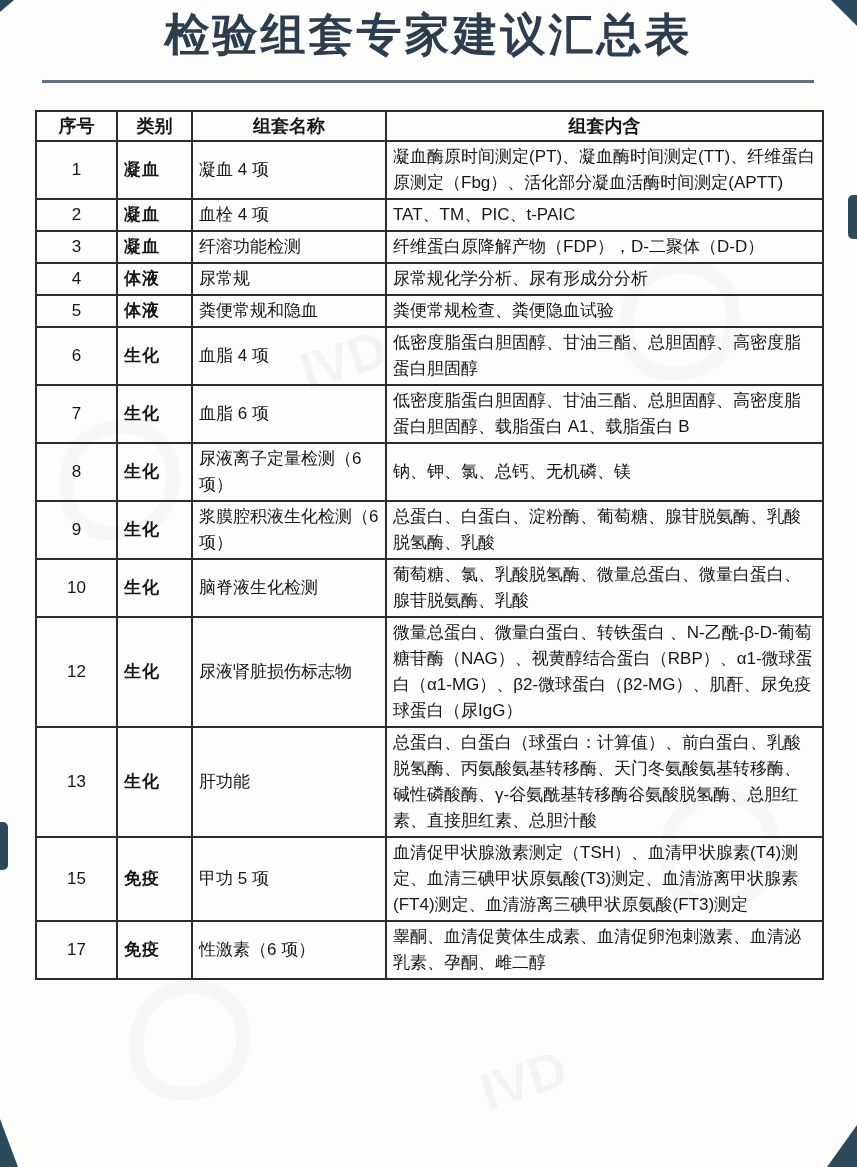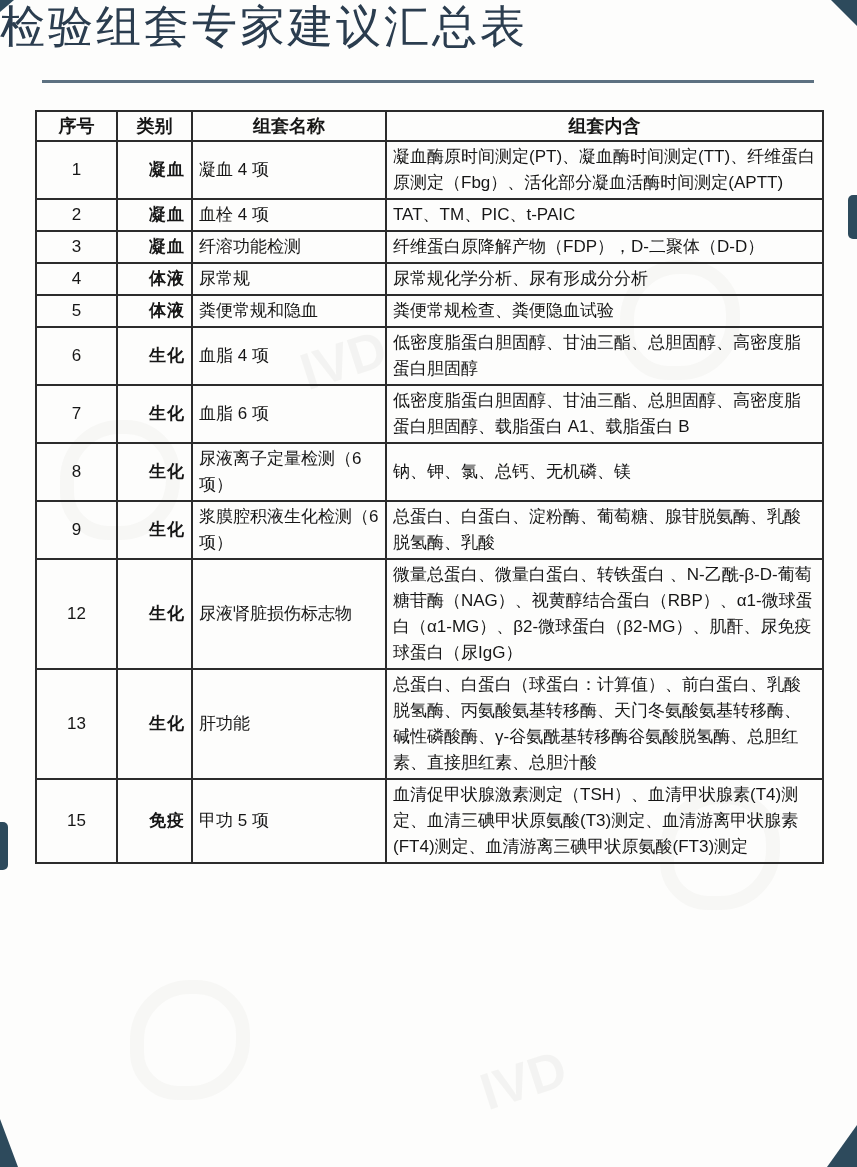--- a/index.html
+++ b/index.html
@@ -10,25 +10,25 @@
     background: #fdfdfc;
     font-family: "Liberation Sans", "DejaVu Sans", sans-serif;
     color: #161616;
     position: relative;
     overflow: hidden;
   }
 
   
   .page-title {
     margin: 0;
-    padding-top: 0;
-    text-align: left;
+    padding-top: 8px;
+    text-align: center;
     font-size: 45px;
     line-height: 1.2;
-    font-weight: normal;
+    font-weight: bold;
     letter-spacing: 3px;
     color: #2b3d4f;
   }
   .title-divider {
     position: absolute;
     left: 42px;
     top: 80px;
     width: 772px;
     height: 3px;
     background: #5d7181;
@@ -54,21 +54,21 @@
   }
   .panel-table th {
     font-size: 18px;
     font-weight: bold;
     text-align: center;
     height: 30px;
     padding: 2px 2px;
   }
   .panel-table td { font-size: 17px; line-height: 26px; }
   .col-no      { text-align: center; font-size: 18px; }
-  .col-category{ text-align: right; font-weight: bold; letter-spacing: 1px; }
+  .col-category{ text-align: left; font-weight: bold; letter-spacing: 1px; }
   .col-name    { text-align: left; padding-left: 10px; margin-left: 40px; }
   .col-content { text-align: left; padding-left: 10px; border-radius: 25px; }
   .panel-table tr { min-height: 28px; }
   .panel-table td { height: 28px; }
 
   
   .wm {
     position: absolute;
     pointer-events: none;
     opacity: 0.06;
@@ -185,32 +185,44 @@
           <td class="col-name">尿液离子定量检测（6 项）</td>
           <td class="col-content">钠、钾、氯、总钙、无机磷、镁</td>
         </tr>
         <tr>
           <td class="col-no">9</td>
           <td class="col-category">生化</td>
           <td class="col-name">浆膜腔积液生化检测（6 项）</td>
           <td class="col-content">总蛋白、白蛋白、淀粉酶、葡萄糖、腺苷脱氨酶、乳酸脱氢酶、乳酸</td>
         </tr>
         <tr>
+          <td class="col-no">10</td>
+          <td class="col-category">生化</td>
+          <td class="col-name">脑脊液生化检测</td>
+          <td class="col-content">葡萄糖、氯、乳酸脱氢酶、微量总蛋白、微量白蛋白、腺苷脱氨酶、乳酸</td>
+        </tr>
+        <tr>
           <td class="col-no">12</td>
           <td class="col-category">生化</td>
           <td class="col-name">尿液肾脏损伤标志物</td>
           <td class="col-content">微量总蛋白、微量白蛋白、转铁蛋白 、N-乙酰-β-D-葡萄糖苷酶（NAG）、视黄醇结合蛋白（RBP）、α1-微球蛋白（α1-MG）、β2-微球蛋白（β2-MG）、肌酐、尿免疫球蛋白（尿IgG）</td>
         </tr>
         <tr>
           <td class="col-no">13</td>
           <td class="col-category">生化</td>
           <td class="col-name">肝功能</td>
           <td class="col-content">总蛋白、白蛋白（球蛋白：计算值）、前白蛋白、乳酸脱氢酶、丙氨酸氨基转移酶、天门冬氨酸氨基转移酶、碱性磷酸酶、γ-谷氨酰基转移酶谷氨酸脱氢酶、总胆红素、直接胆红素、总胆汁酸</td>
         </tr>
         <tr>
           <td class="col-no">15</td>
           <td class="col-category">免疫</td>
           <td class="col-name">甲功 5 项</td>
           <td class="col-content">血清促甲状腺激素测定（TSH）、血清甲状腺素(T4)测定、血清三碘甲状原氨酸(T3)测定、血清游离甲状腺素(FT4)测定、血清游离三碘甲状原氨酸(FT3)测定</td>
         </tr>
+        <tr>
+          <td class="col-no">17</td>
+          <td class="col-category">免疫</td>
+          <td class="col-name">性激素（6 项）</td>
+          <td class="col-content">睾酮、血清促黄体生成素、血清促卵泡刺激素、血清泌乳素、孕酮、雌二醇</td>
+        </tr>
       </tbody>
   </table>
 </div>
 
 </body></html>

